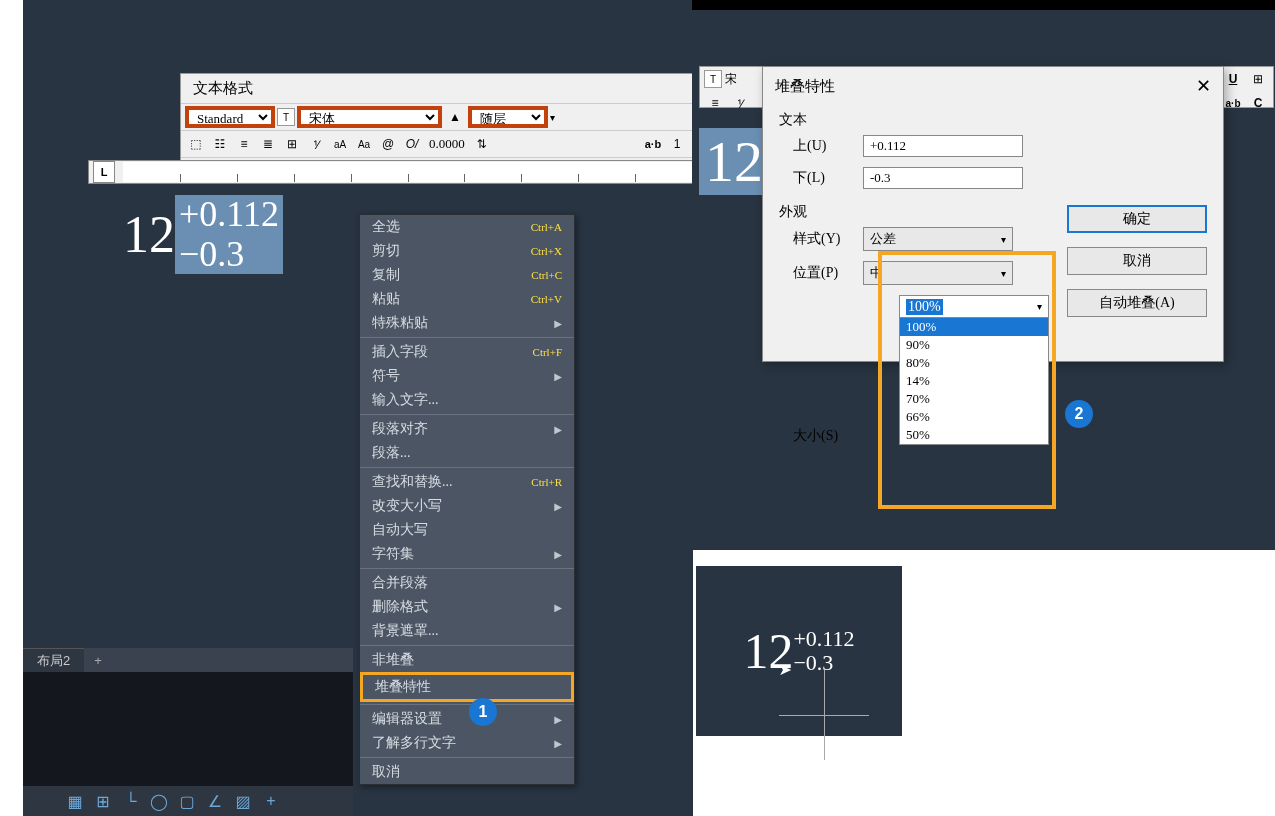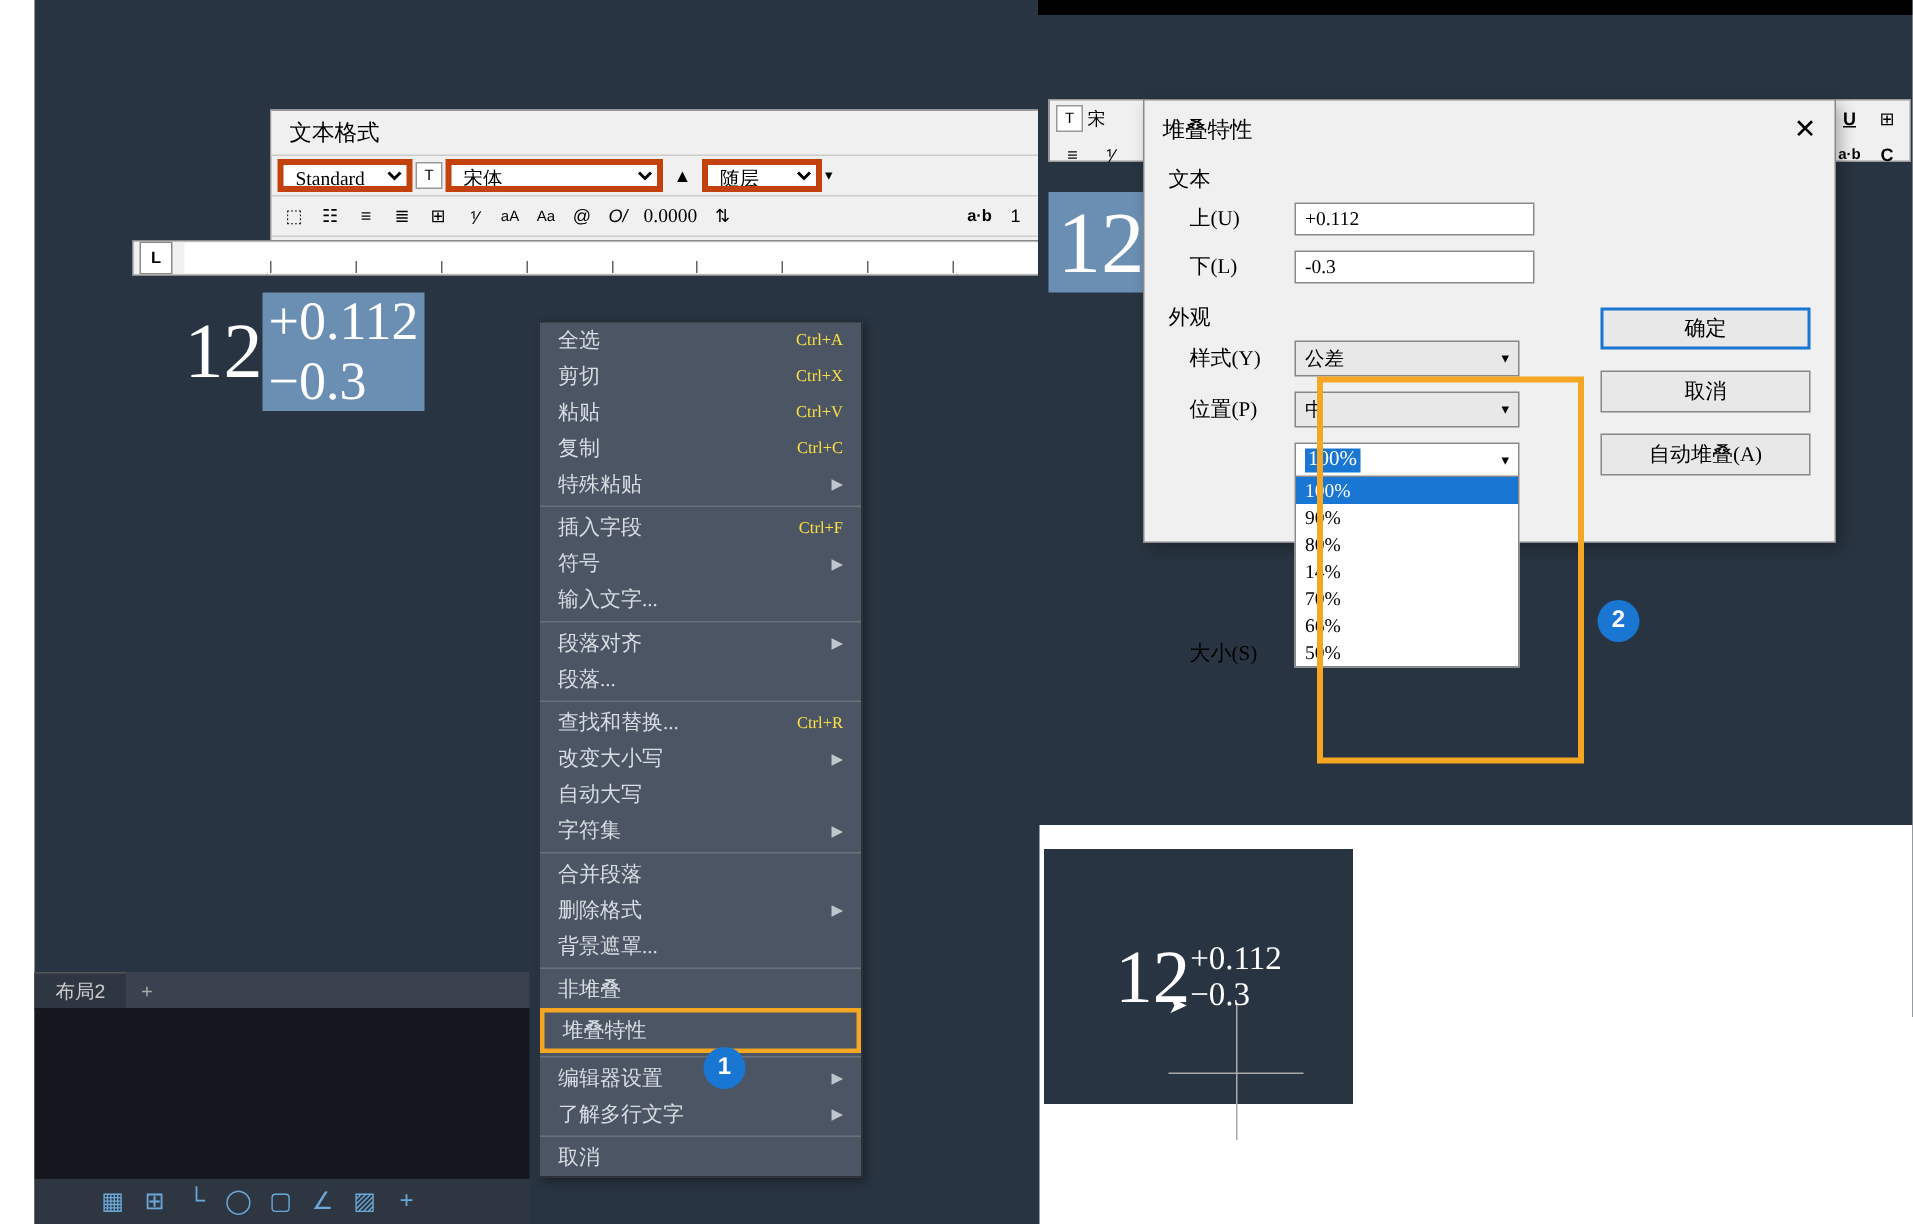--- a/index.html
+++ b/index.html
@@ -343,20 +343,21 @@
       font-family: SimSun, serif;
       font-size: 13px;
       display: flex;
       align-items: center;
       justify-content: space-between;
     }
     .form-select-open {
       width: 150px;
       border: 1px solid #888;
       background: #fff;
+      margin-left: 36px;
     }
     .sel-header {
       height: 22px;
       border-bottom: 1px solid #888;
       display: flex;
       align-items: center;
       justify-content: space-between;
       padding: 0 6px;
       background: #fff;
     }
@@ -539,26 +540,26 @@
   <div class="ctx-menu">
     <div class="ctx-item">
         <span>全选</span>
         <span class="ctx-shortcut">Ctrl+A</span>
       </div>
     <div class="ctx-item">
         <span>剪切</span>
         <span class="ctx-shortcut">Ctrl+X</span>
       </div>
     <div class="ctx-item">
+        <span>复制</span>
+        <span class="ctx-shortcut">Ctrl+C</span>
+      </div>
+    <div class="ctx-item">
         <span>粘贴</span>
         <span class="ctx-shortcut">Ctrl+V</span>
-      </div>
-    <div class="ctx-item">
-        <span>复制</span>
-        <span class="ctx-shortcut">Ctrl+C</span>
       </div>
     <div class="ctx-item">
         <span>特殊粘贴</span>
         <span class="ctx-arrow">▶</span>
       </div>
     <div class="ctx-sep"></div>
     <div class="ctx-item">
         <span>插入字段</span>
         <span class="ctx-shortcut">Ctrl+F</span>
       </div>

